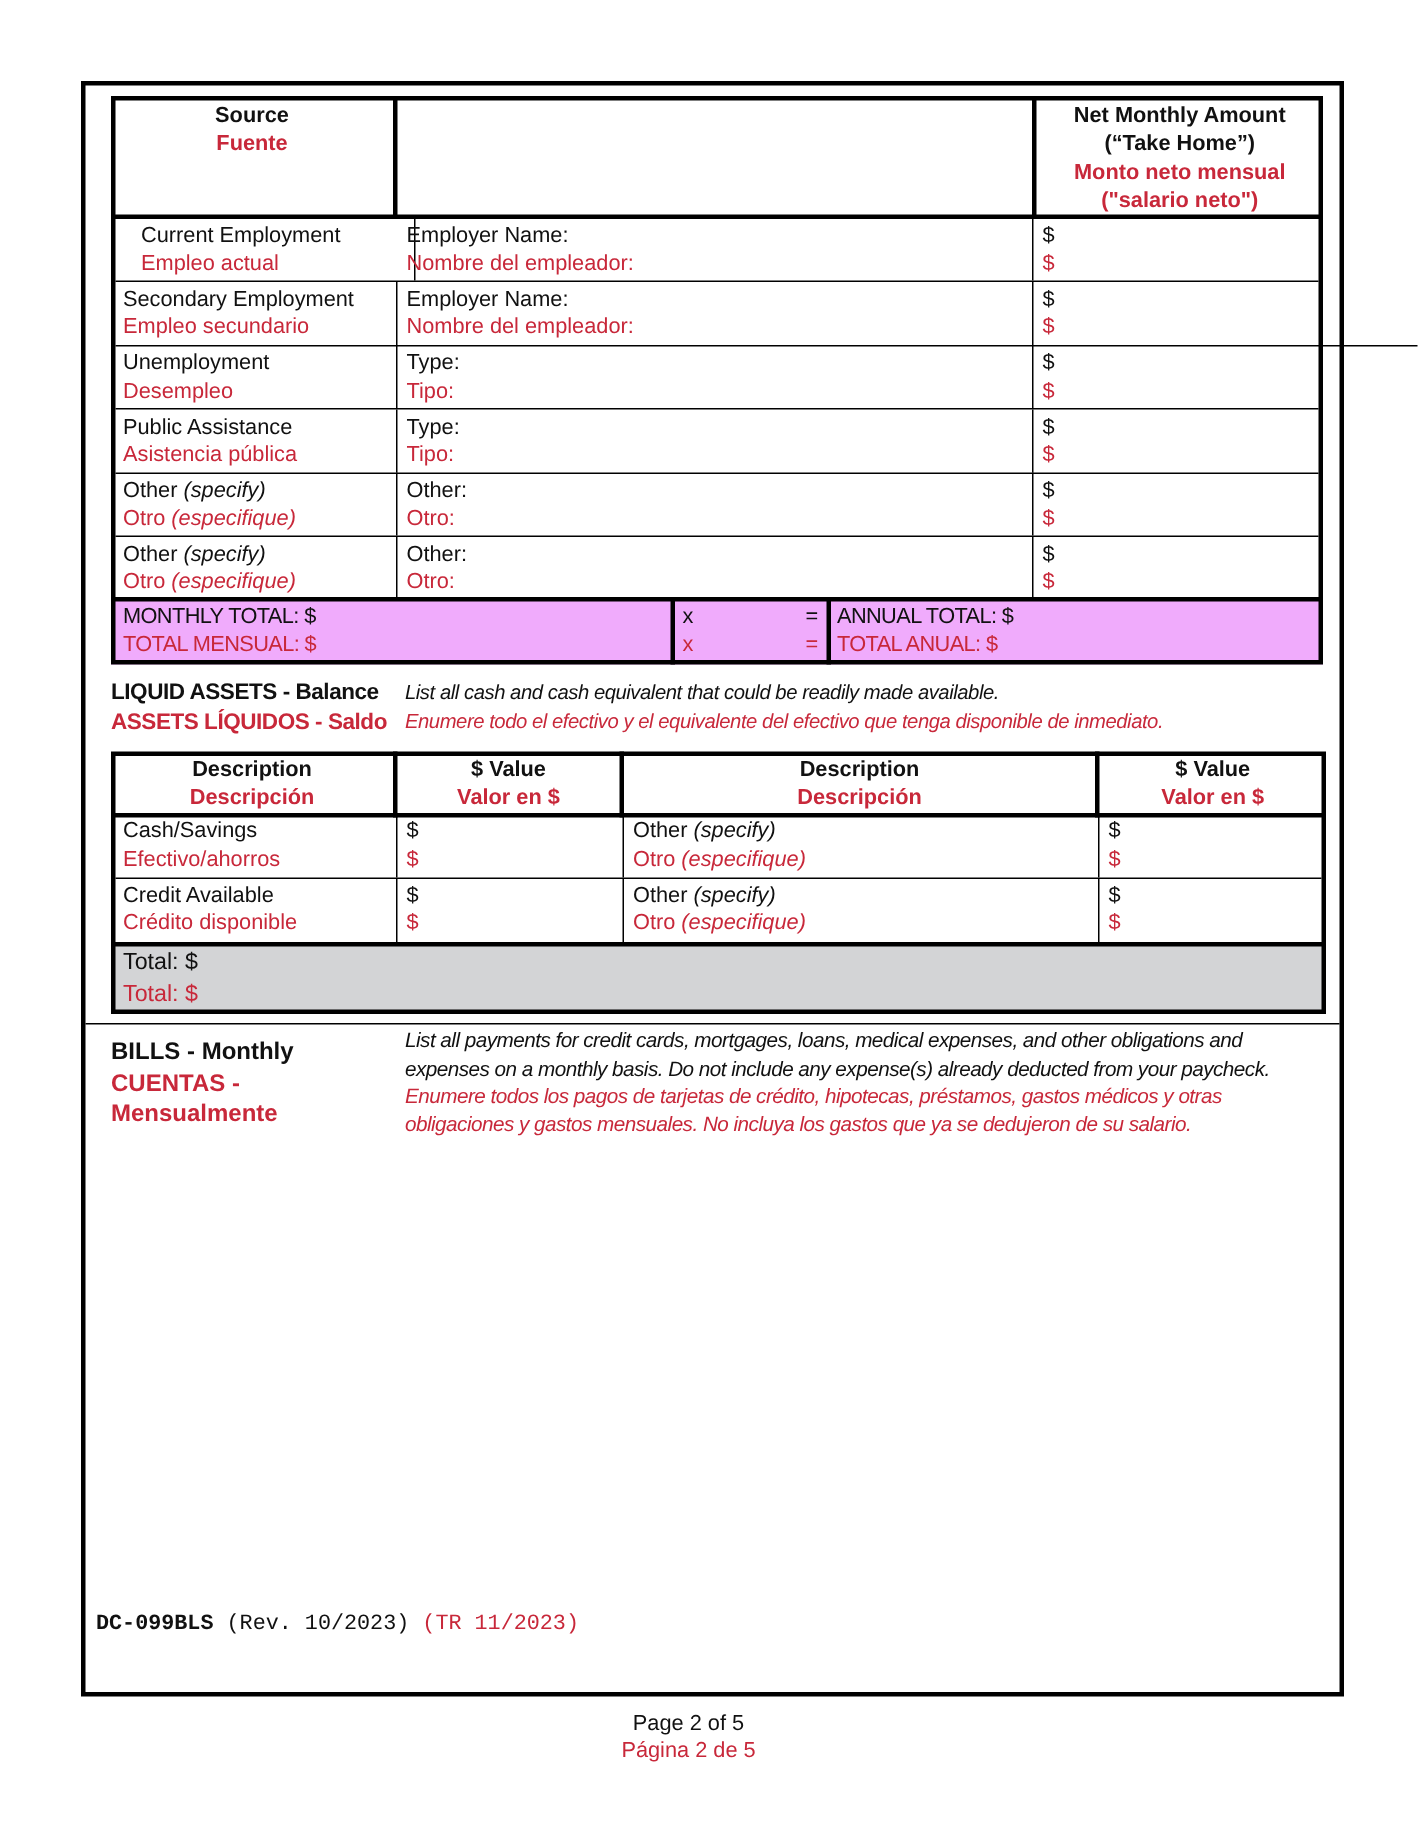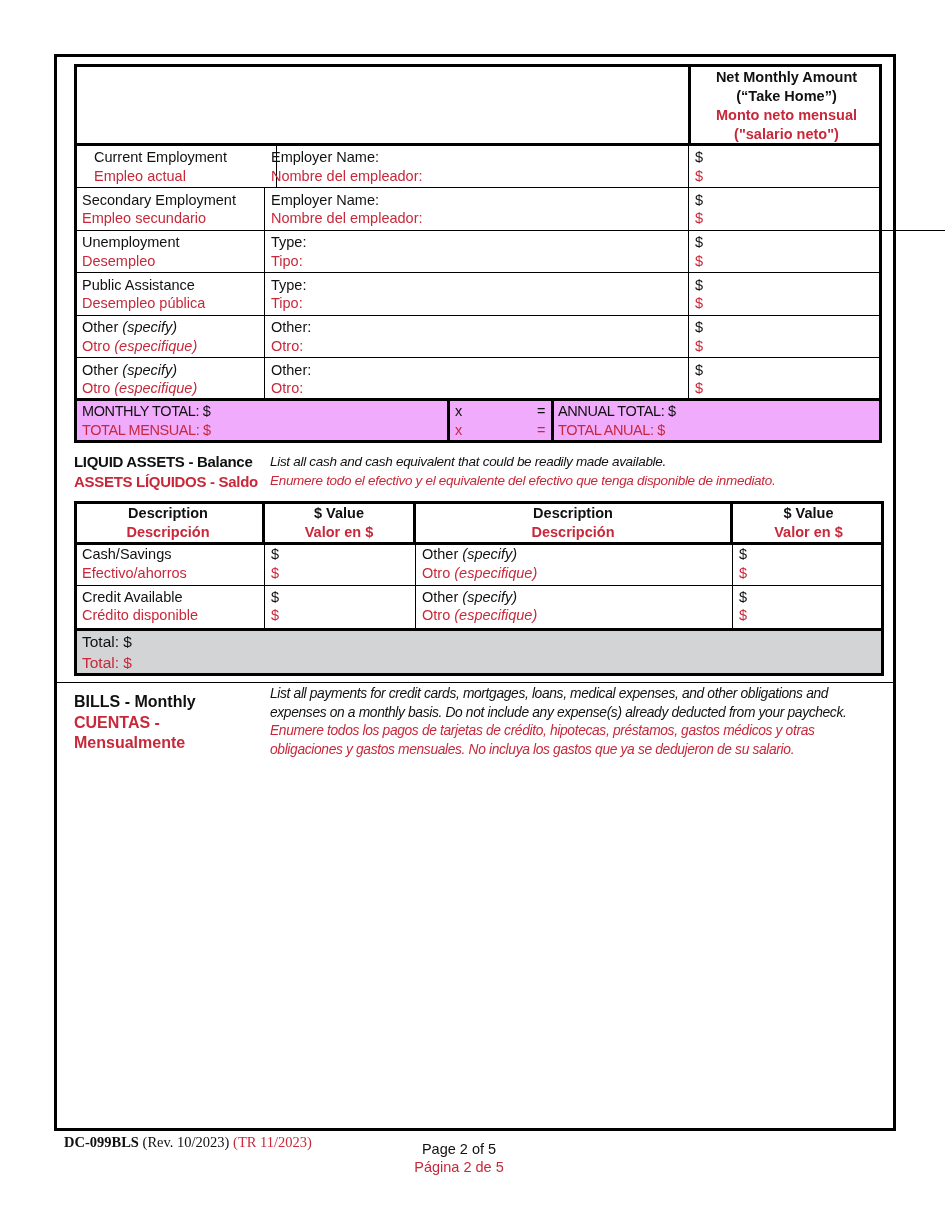--- a/index.html
+++ b/index.html
@@ -7,33 +7,37 @@
     body { position: relative; font-family: "Liberation Sans", sans-serif; color: #111; }
     .red { color: #c8283a; }
     .page-frame { position: absolute; left: 54px; top: 54px; width: 842px; height: 1077px; border: 3px solid #000; }
     .narrow { font-family: "Liberation Sans Narrow", "Liberation Sans", sans-serif; letter-spacing: -0.4px; }
     .mult { display: flex; justify-content: space-between; }
     .section-head { position: absolute; left: 74px; font-weight: bold; font-size: 15px; line-height: 20px; letter-spacing: -0.3px; }
     .section-desc { position: absolute; font-style: italic; font-size: 13.5px; line-height: 19px; letter-spacing: -0.3px; }
     .divider { position: absolute; left: 57px; top: 682px; width: 836px; height: 1px; background: #000; }
     .bills-head { position: absolute; left: 74px; top: 692px; font-weight: bold; font-size: 16px; line-height: 20.5px; }
     .bills-desc { position: absolute; left: 270px; top: 685px; width: 625px; font-style: italic; font-size: 13.8px; line-height: 18.5px; letter-spacing: -0.35px; }
-    .footer-form { position: absolute; left: 64px; top: 1134px; font-family: Liberation Serif, serif; font-size: 14.5px; }
+    .footer-form { position: absolute; left: 64px; top: 1075px; font-family: Liberation Mono, monospace; font-size: 14.5px; }
     .footer-form b { font-weight: bold; }
     .footer-page { position: absolute; left: 414px; top: 1140px; width: 90px; text-align: center; font-family: Liberation Sans, sans-serif; font-size: 14.5px; line-height: 18px; }
     i { font-style: italic; }
   </style>
 </head>
 <body>
 
 <div class="page-frame"></div>
 
 <div id="income-abs" style="position:absolute; left:74px; top:64px; width:808px; height:378px;">
 
   <div style="position:absolute; left:0; top:0; width:808px; height:82px; border:3px solid #000; background:#fff;"></div>
+  <div style="position:absolute; left:0; top:0; width:191px; height:82px; border-right:3px solid #000; text-align:center; font-weight:bold; font-size:14.5px; line-height:19px; padding-top:4px;">
+    <div>Source</div>
+    <div class="red">Fuente</div>
+  </div>
   <div style="position:absolute; left:614px; top:0; width:194px; height:82px; border-left:3px solid #000; text-align:center; font-weight:bold; font-size:14.5px; line-height:19px; padding-top:4px;">
     <div>Net Monthly Amount</div>
     <div>(“Take Home”)</div>
     <div class="red">Monto neto mensual</div>
     <div class="red">("salario neto")</div>
   </div>
 
   <div id="income-body" style="position:absolute; left:0; top:81px; width:808px; height:255px; border-left:3px solid #000; border-right:3px solid #000;">
 
   <div style="position: absolute; left: 0px; top: 0px; width: 802px; height: 43px; border-bottom: 1.5px solid rgb(0, 0, 0); font-size: 14.5px; line-height: 18.5px;">
@@ -74,21 +78,21 @@
         <div class="red">Tipo:</div>
       </div>
       <div style="position:absolute;left:612px;top:0;width:190px;height:100%;padding:3px 6px;">
         <div>$</div>
         <div class="red">$</div>
       </div>
       </div>
       <div style="position: absolute; left: 0px; top: 127.5px; width: 802px; height: 43px; border-bottom: 1.5px solid rgb(0, 0, 0); font-size: 14.5px; line-height: 18.5px;">
       <div style="position:absolute;left:0;top:0;width:188px;height:100%;border-right:1.5px solid #000;padding:3px 5px;">
         <div><span>Public Assistance</span><i></i></div>
-        <div class="red"><span>Desempleo pública</span><i></i></div>
+        <div class="red"><span>Asistencia pública</span><i></i></div>
       </div>
       <div style="position:absolute;left:188px;top:0;width:424px;height:100%;border-right:1.5px solid #000;padding:3px 6px;">
         <div>Type:</div>
         <div class="red">Tipo:</div>
       </div>
       <div style="position:absolute;left:612px;top:0;width:190px;height:100%;padding:3px 6px;">
         <div>$</div>
         <div class="red">$</div>
       </div>
       </div>

